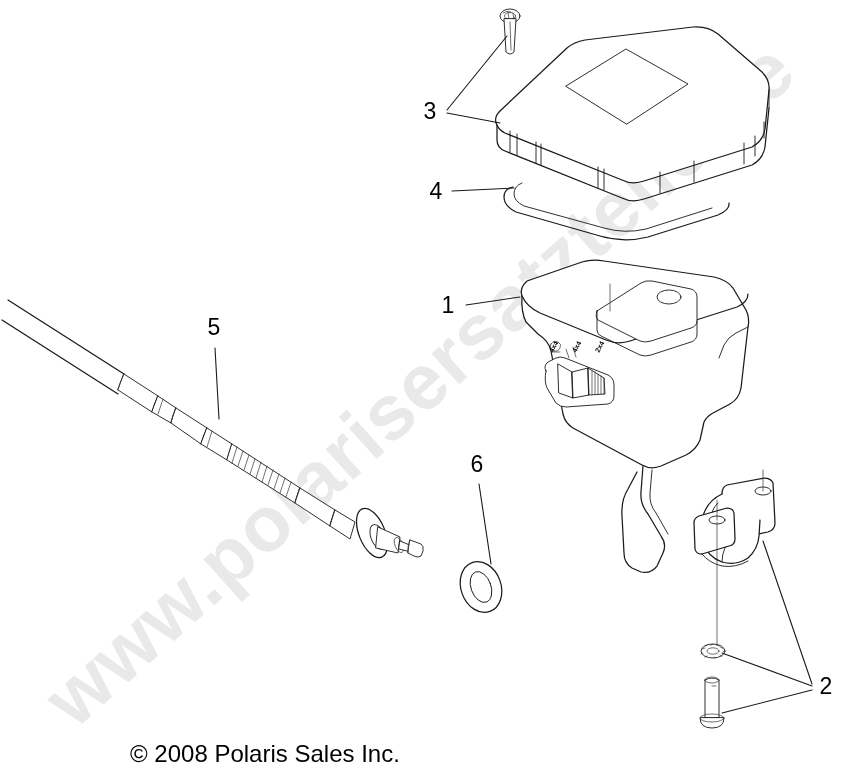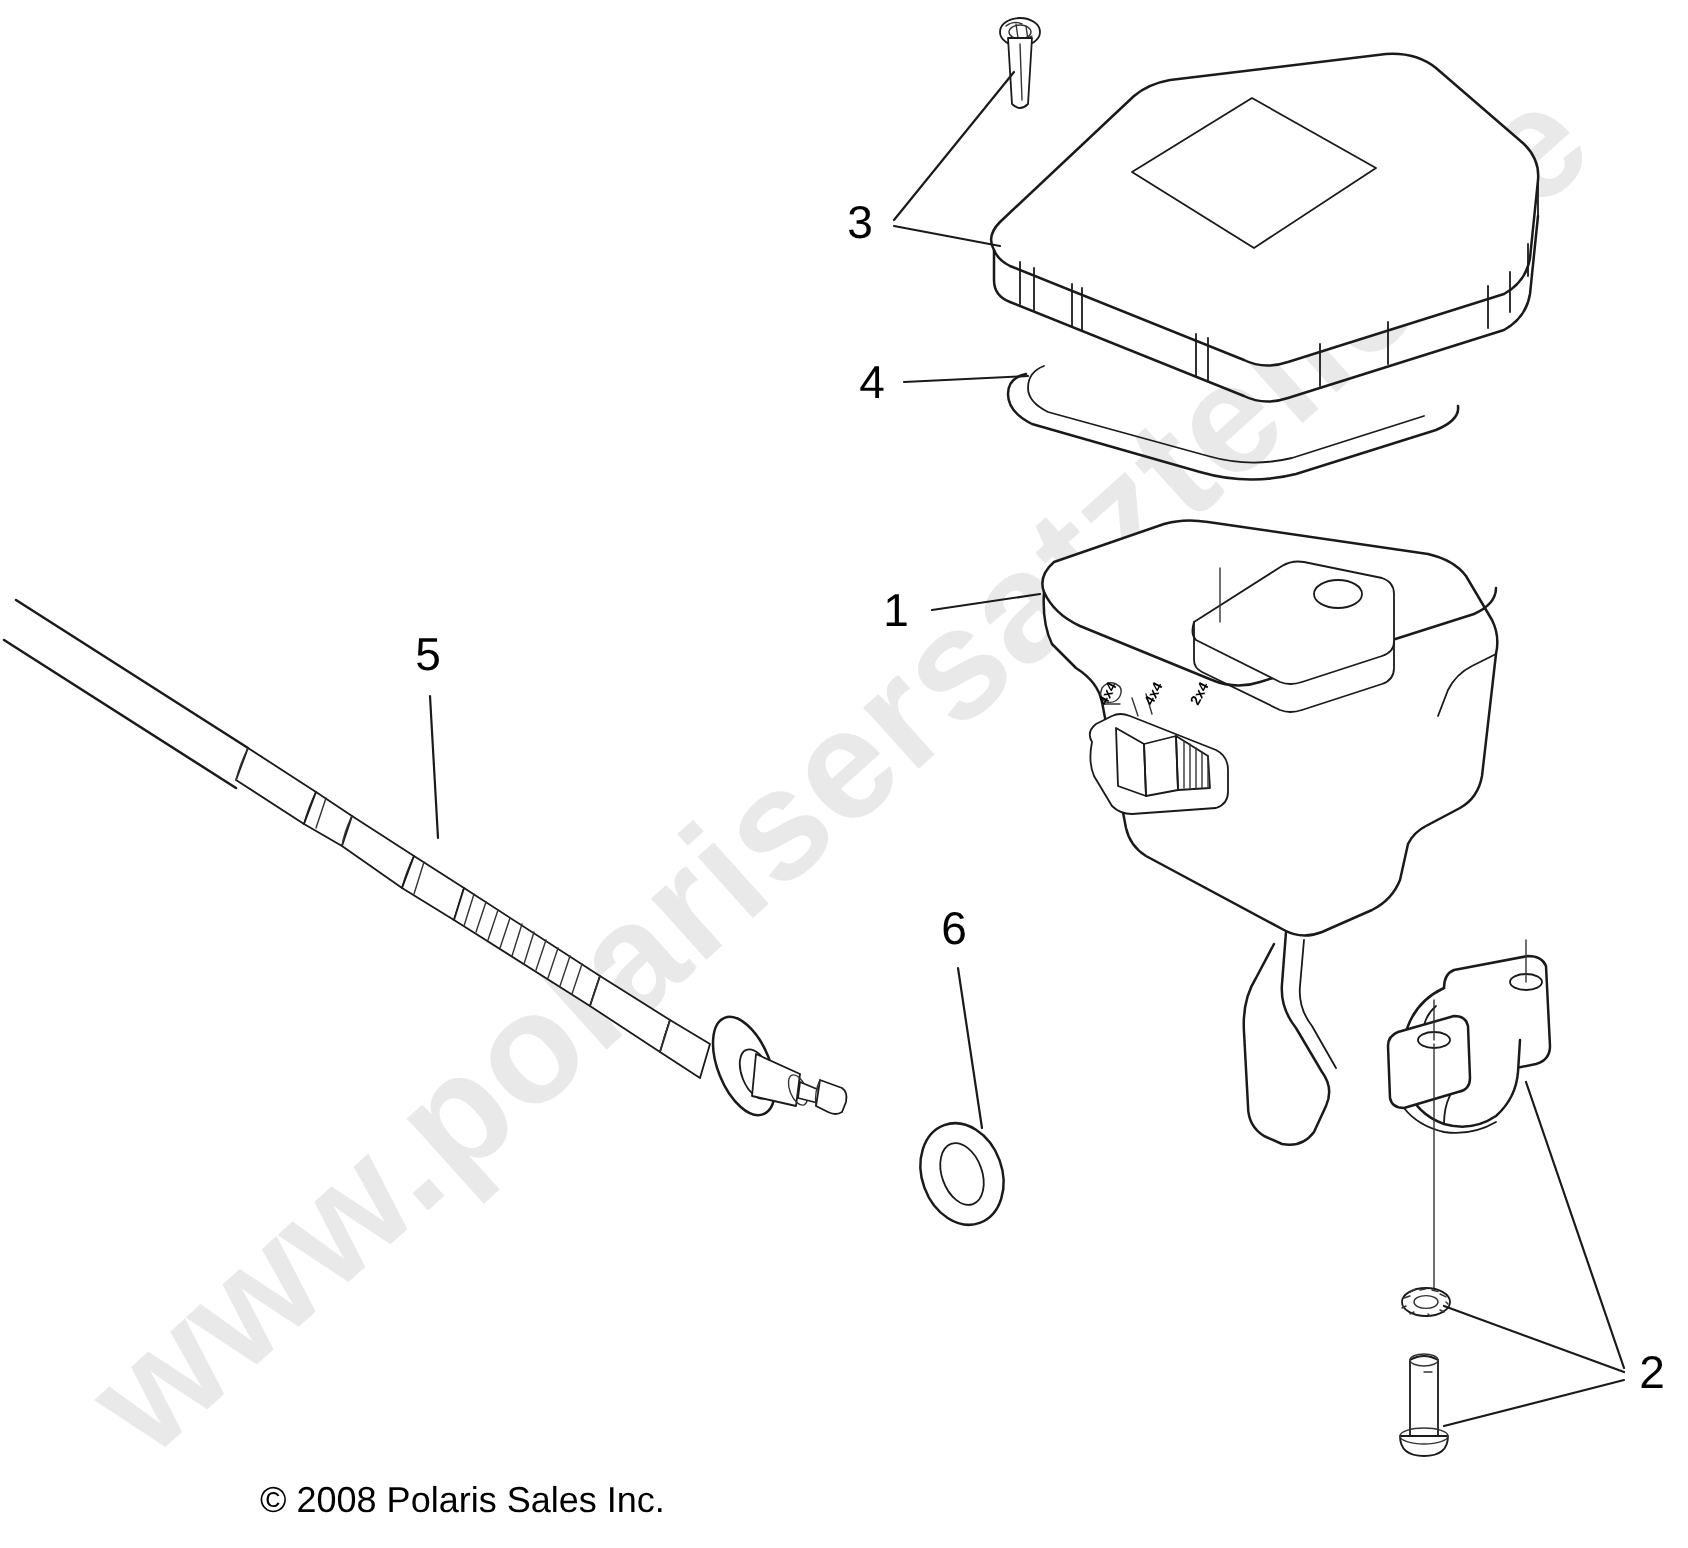--- a/index.html
+++ b/index.html
@@ -86,21 +86,21 @@
     font-size: 7px;
     fill: #000000;
     font-weight: bold;
   }
   #copyright {
     position: absolute;
     left: 130px;
     top: 740px;
     z-index: 3;
     font-family: "Liberation Sans", sans-serif;
-    font-size: 18px;
+    font-size: 24px;
     color: #000000;
     white-space: nowrap;
   }
 </style>
 </head>
 <body>
 
 <div id="page">
 
   <svg id="watermark-layer" viewBox="0 0 844 774" width="844" height="774">

